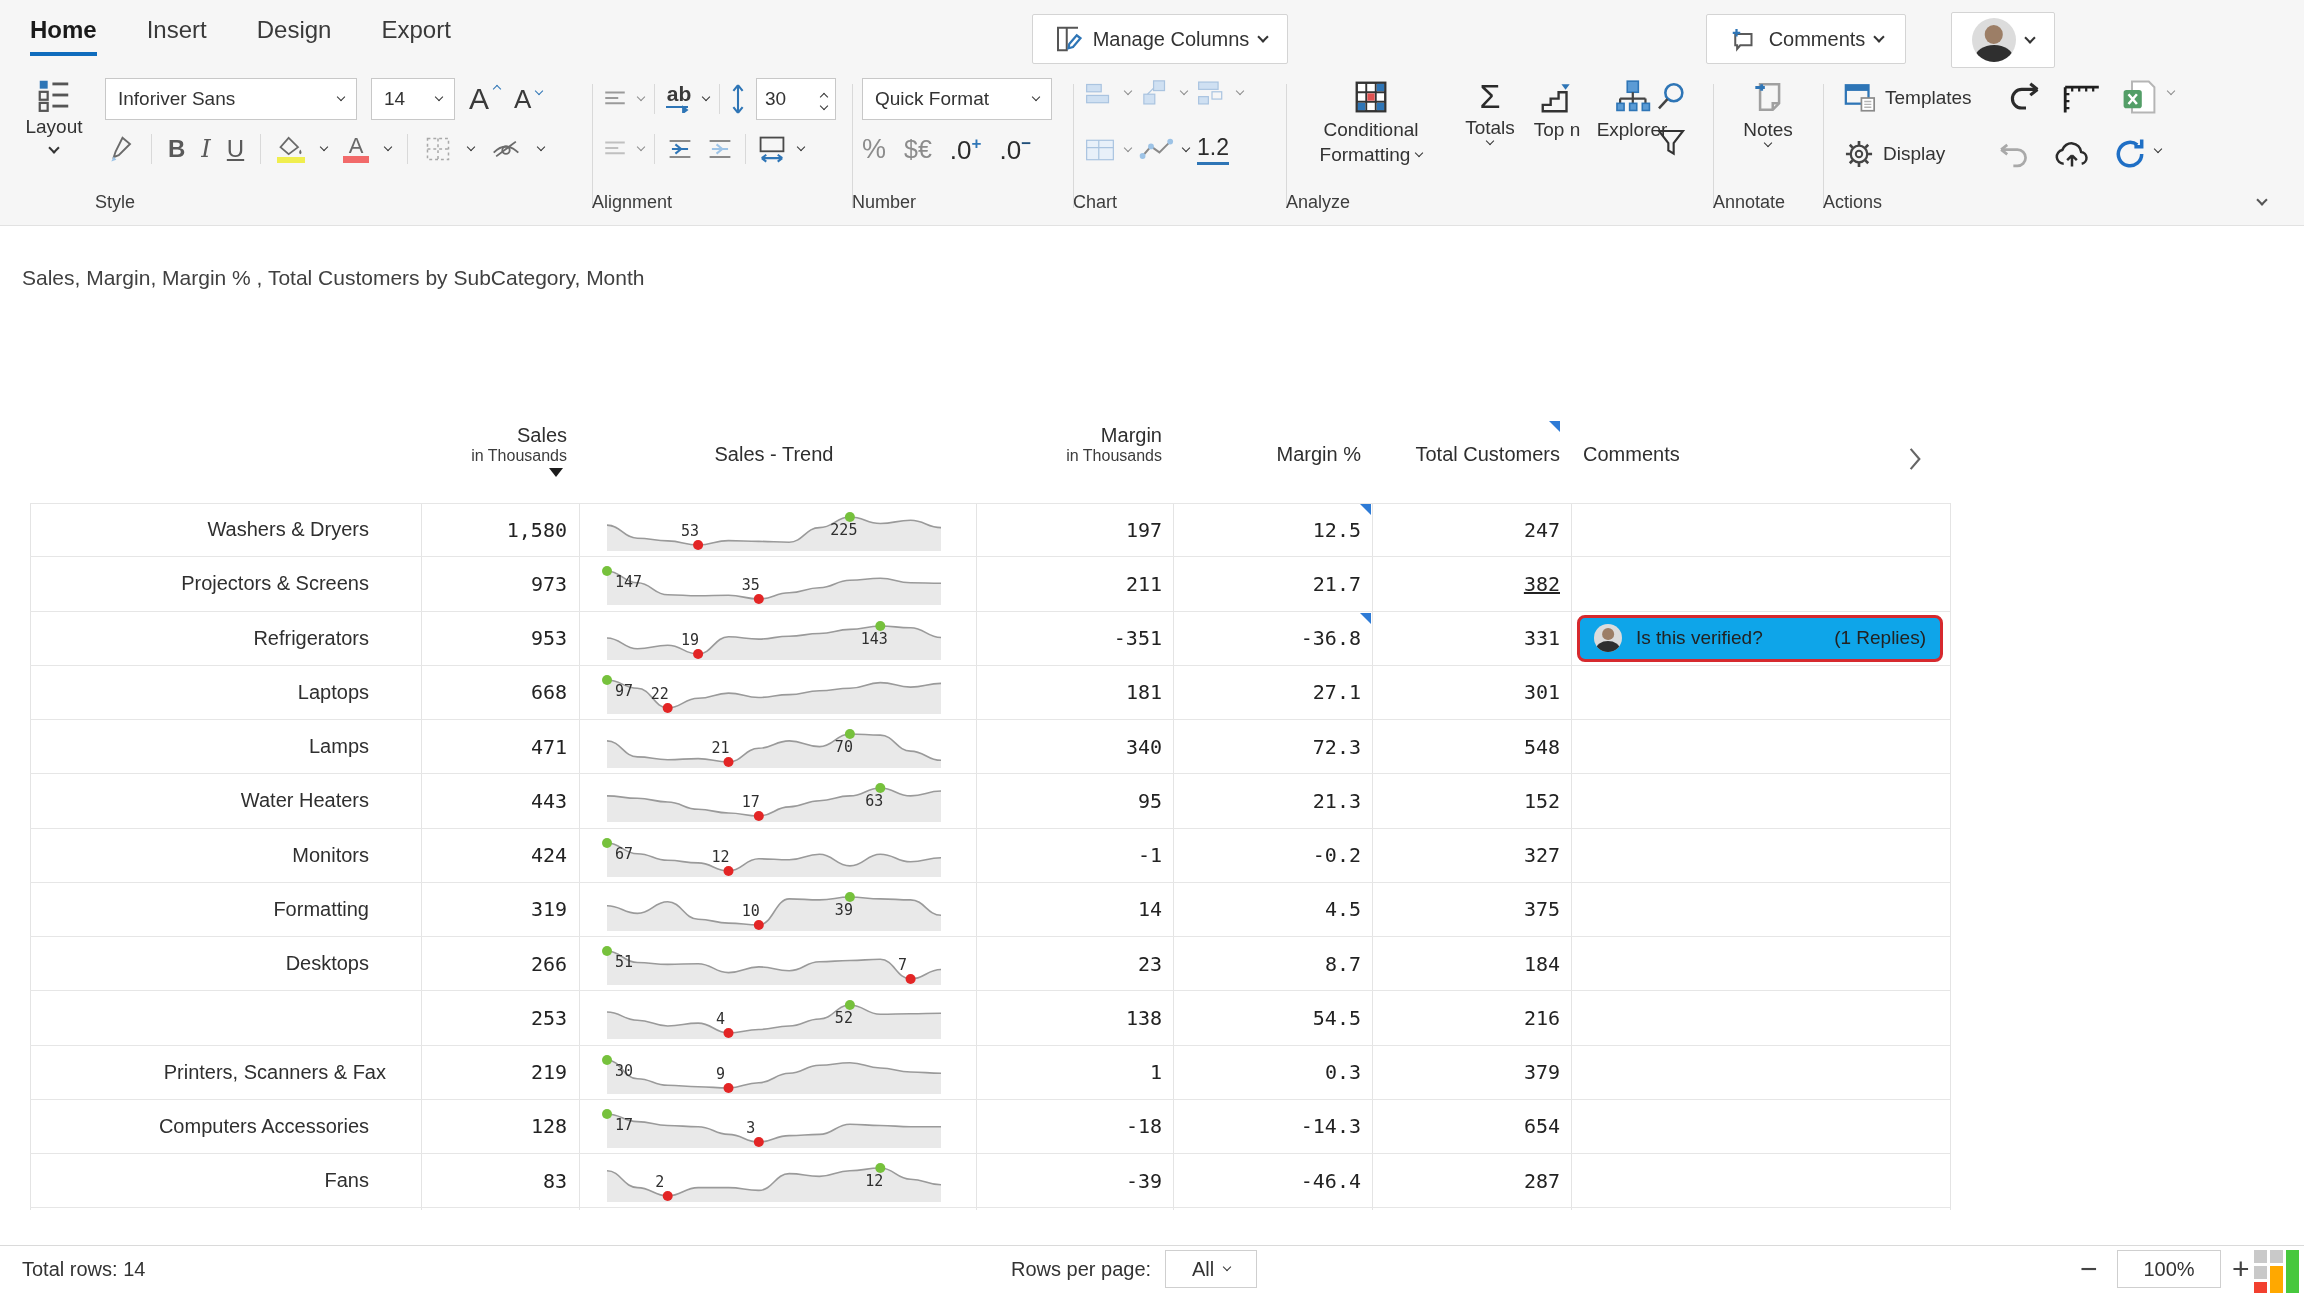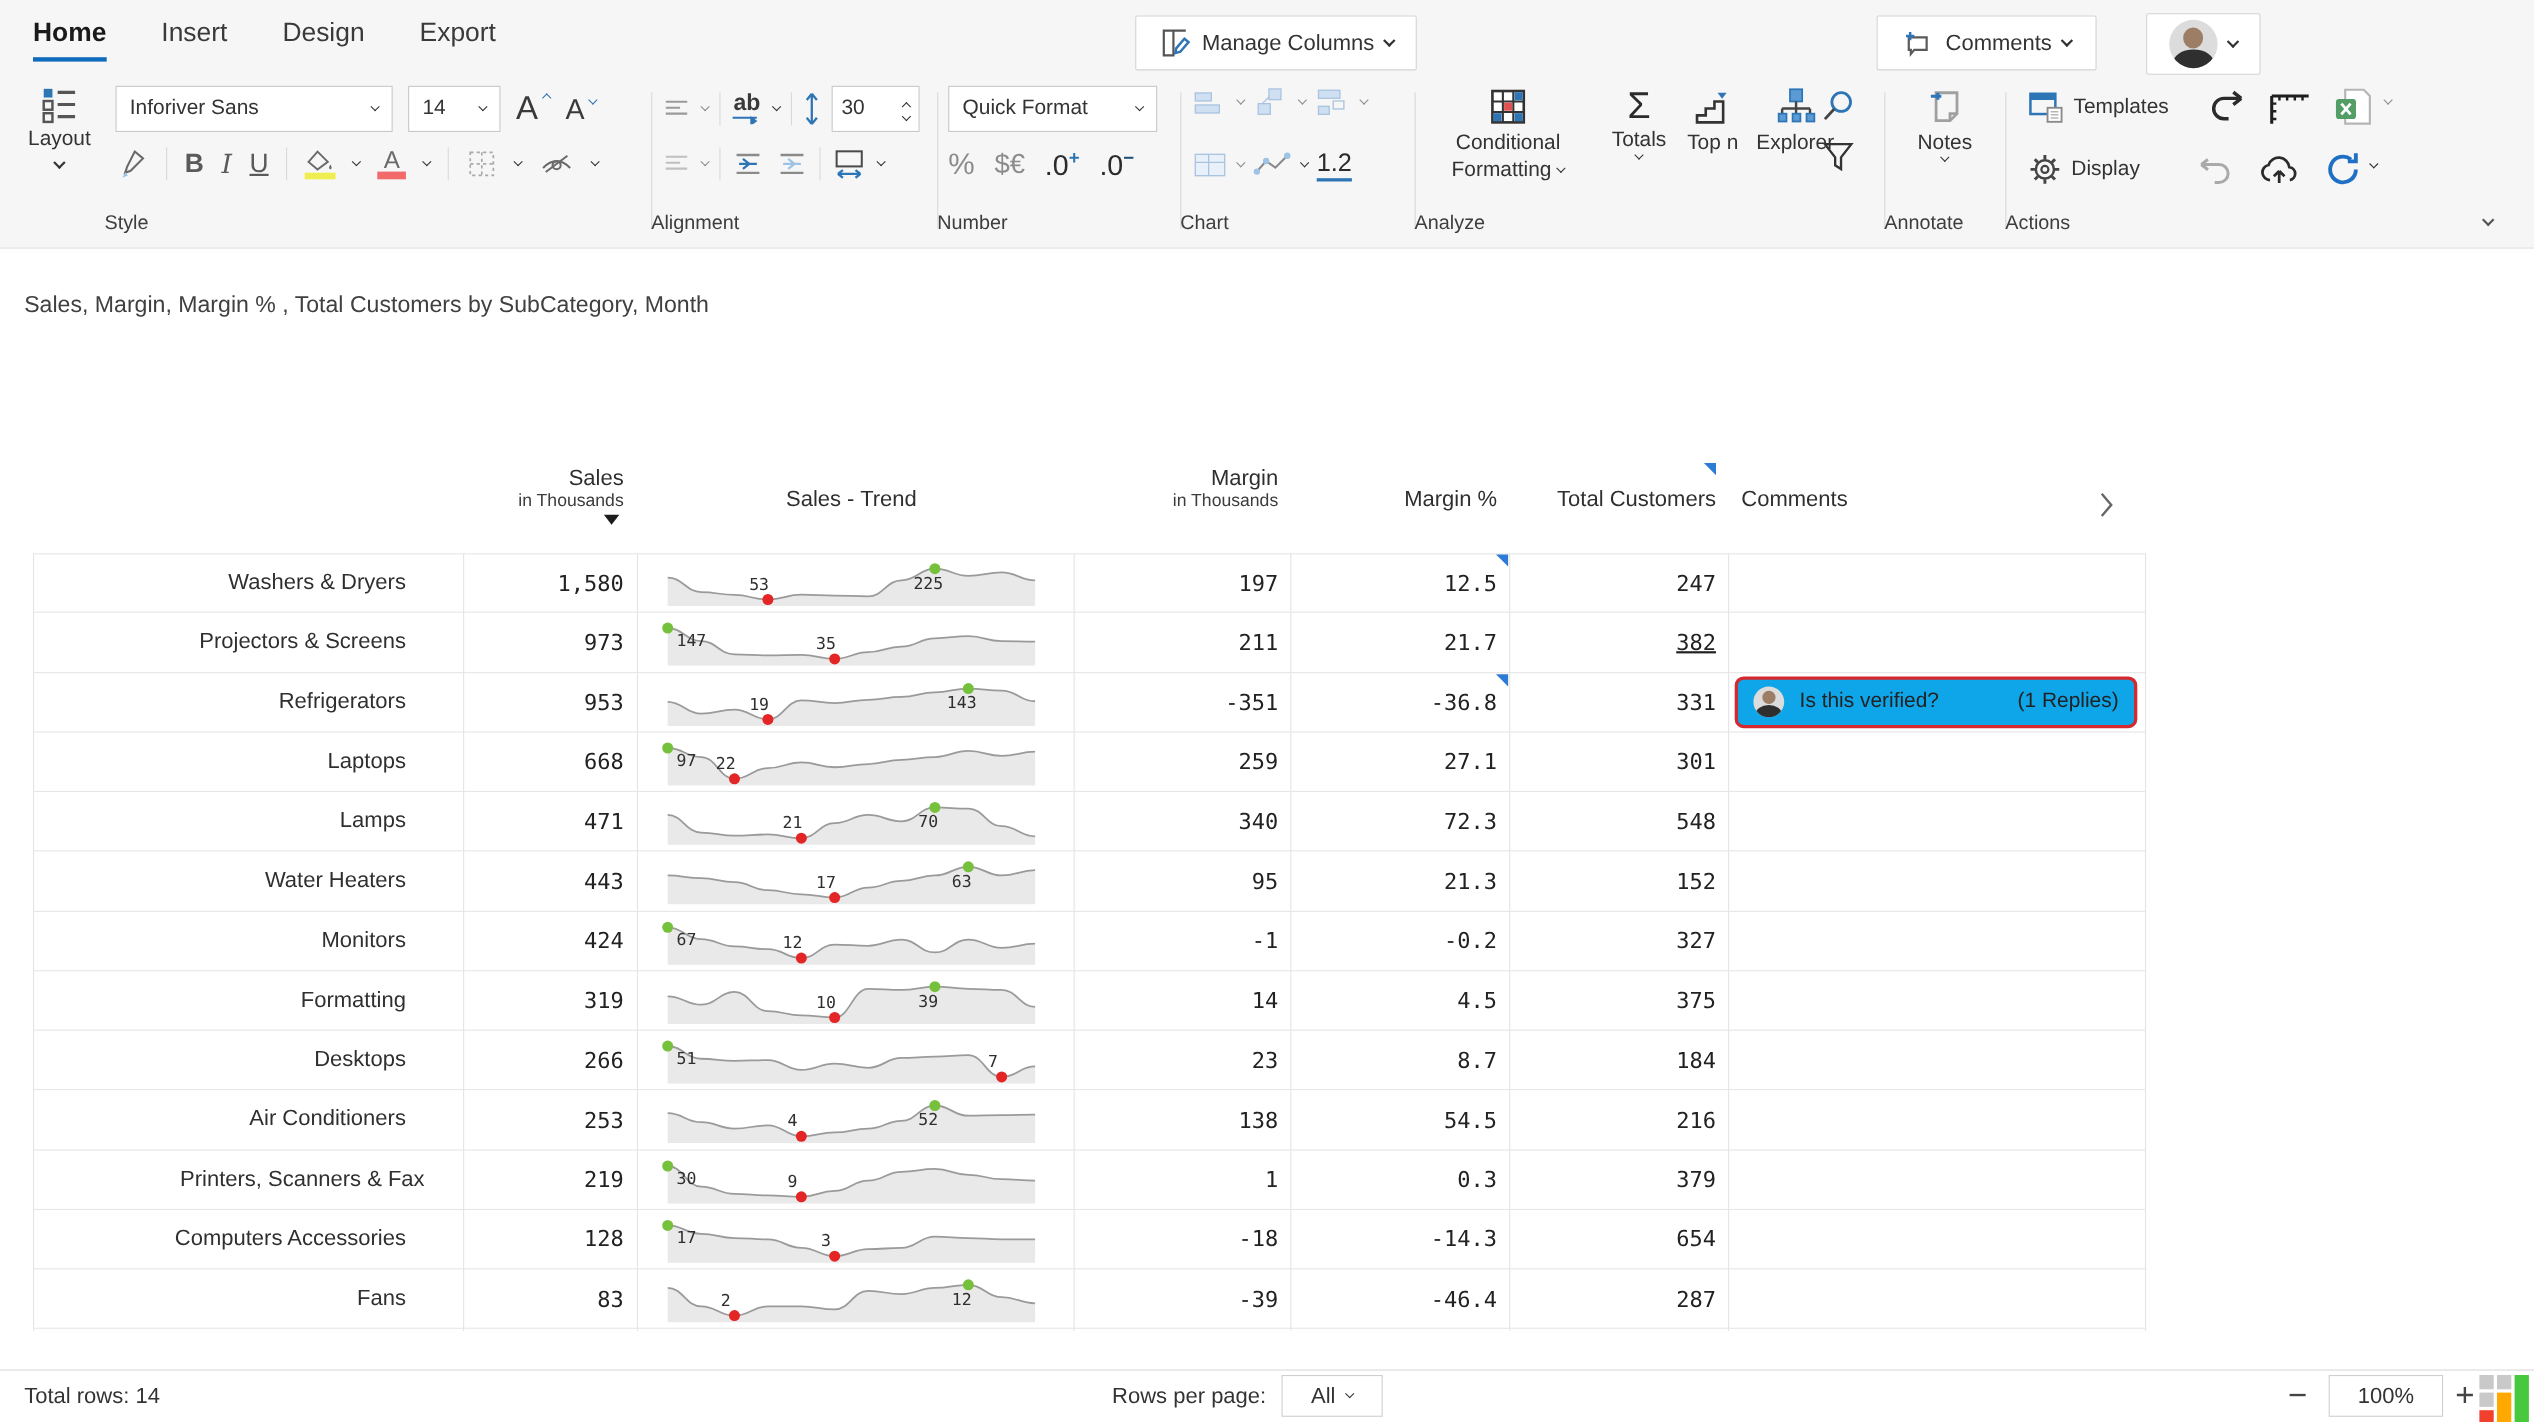--- a/index.html
+++ b/index.html
@@ -525,21 +525,21 @@
       <div class="cell lbl" style="left: 0px; width: 391px; padding-right: 52px;">Laptops</div>
       <div class="cell num" style="left: 391px; width: 146px;">668</div>
       <svg width="342" height="50" style="position: absolute; left: 573px; top: 2px; overflow: visible;">
         <path d="M4,12C17.8,12 20.6,20.2 34.4,20.2C48.2,20.2 50.9,40 64.7,40C78.5,40 81.3,30.3 95.1,30.3C108.9,30.3 111.7,25.1 125.5,25.1C139.3,25.1 142.0,29.5 155.8,29.5C169.6,29.5 172.4,26.6 186.2,26.6C200.0,26.6 202.7,22.8 216.5,22.8C230.3,22.8 233.1,20.2 246.9,20.2C260.7,20.2 263.5,14.6 277.3,14.6C291.1,14.6 293.8,19.1 307.6,19.1C321.4,19.1 324.2,15.4 338,15.4L338,46L4,46Z" fill="#e9e9e9"></path>
         <path d="M4,12C17.8,12 20.6,20.2 34.4,20.2C48.2,20.2 50.9,40 64.7,40C78.5,40 81.3,30.3 95.1,30.3C108.9,30.3 111.7,25.1 125.5,25.1C139.3,25.1 142.0,29.5 155.8,29.5C169.6,29.5 172.4,26.6 186.2,26.6C200.0,26.6 202.7,22.8 216.5,22.8C230.3,22.8 233.1,20.2 246.9,20.2C260.7,20.2 263.5,14.6 277.3,14.6C291.1,14.6 293.8,19.1 307.6,19.1C321.4,19.1 324.2,15.4 338,15.4" fill="none" stroke="#9a9a9a" stroke-width="1.6"></path>
         <circle cx="64.7" cy="40" r="5" fill="#e32525"></circle>
         <circle cx="4" cy="12" r="5" fill="#76c13c"></circle>
         <text x="56.7" y="31" text-anchor="middle" style="font:15px &quot;DejaVu Sans Mono&quot;,monospace;fill:#2f2f2f">22</text>
         <text x="12" y="28" text-anchor="start" style="font:15px &quot;DejaVu Sans Mono&quot;,monospace;fill:#2f2f2f">97</text>
       </svg>
-      <div class="cell num" style="left: 946px; width: 186px;">259</div>
+      <div class="cell num" style="left: 946px; width: 186px;">181</div>
       <div class="cell num" style="left: 1143px; width: 188px;">27.1</div>
       <div class="cell num" style="left: 1342px; width: 188px;">301</div>
     </div>
     <div class="t-row" style="top: 720px;">
       <div class="cell lbl" style="left: 0px; width: 391px; padding-right: 52px;">Lamps</div>
       <div class="cell num" style="left: 391px; width: 146px;">471</div>
       <svg width="342" height="50" style="position: absolute; left: 573px; top: 2px; overflow: visible;">
         <path d="M4,18.9C17.8,18.9 20.6,34.9 34.4,34.9C48.2,34.9 50.9,37.7 64.7,37.7C78.5,37.7 81.3,36.6 95.1,36.6C108.9,36.6 111.7,40 125.5,40C139.3,40 142.0,26.3 155.8,26.3C169.6,26.3 172.4,18.9 186.2,18.9C200.0,18.9 202.7,24.6 216.5,24.6C230.3,24.6 233.1,12 246.9,12C260.7,12 263.5,13.1 277.3,13.1C291.1,13.1 293.8,29.1 307.6,29.1C321.4,29.1 324.2,38.3 338,38.3L338,46L4,46Z" fill="#e9e9e9"></path>
         <path d="M4,18.9C17.8,18.9 20.6,34.9 34.4,34.9C48.2,34.9 50.9,37.7 64.7,37.7C78.5,37.7 81.3,36.6 95.1,36.6C108.9,36.6 111.7,40 125.5,40C139.3,40 142.0,26.3 155.8,26.3C169.6,26.3 172.4,18.9 186.2,18.9C200.0,18.9 202.7,24.6 216.5,24.6C230.3,24.6 233.1,12 246.9,12C260.7,12 263.5,13.1 277.3,13.1C291.1,13.1 293.8,29.1 307.6,29.1C321.4,29.1 324.2,38.3 338,38.3" fill="none" stroke="#9a9a9a" stroke-width="1.6"></path>
         <circle cx="125.5" cy="40" r="5" fill="#e32525"></circle>
@@ -605,21 +605,20 @@
         <circle cx="307.6" cy="40" r="5" fill="#e32525"></circle>
         <circle cx="4" cy="12" r="5" fill="#76c13c"></circle>
         <text x="299.6" y="31" text-anchor="middle" style="font:15px &quot;DejaVu Sans Mono&quot;,monospace;fill:#2f2f2f">7</text>
         <text x="12" y="28" text-anchor="start" style="font:15px &quot;DejaVu Sans Mono&quot;,monospace;fill:#2f2f2f">51</text>
       </svg>
       <div class="cell num" style="left: 946px; width: 186px;">23</div>
       <div class="cell num" style="left: 1143px; width: 188px;">8.7</div>
       <div class="cell num" style="left: 1342px; width: 188px;">184</div>
     </div>
     <div class="t-row" style="top: 991.25px;">
-      <div class="cell lbl" style="left: 0px; width: 391px; padding-right: 52px;">Air Conditioners</div>
       <div class="cell num" style="left: 391px; width: 146px;">253</div>
       <svg width="342" height="50" style="position: absolute; left: 573px; top: 2px; overflow: visible;">
         <path d="M4,19C17.8,19 20.6,27.2 34.4,27.2C48.2,27.2 50.9,33 64.7,33C78.5,33 81.3,30.1 95.1,30.1C108.9,30.1 111.7,40 125.5,40C139.3,40 142.0,36.5 155.8,36.5C169.6,36.5 172.4,33 186.2,33C200.0,33 202.7,26 216.5,26C230.3,26 233.1,12 246.9,12C260.7,12 263.5,21.3 277.3,21.3C291.1,21.3 293.8,20.8 307.6,20.8C321.4,20.8 324.2,20.2 338,20.2L338,46L4,46Z" fill="#e9e9e9"></path>
         <path d="M4,19C17.8,19 20.6,27.2 34.4,27.2C48.2,27.2 50.9,33 64.7,33C78.5,33 81.3,30.1 95.1,30.1C108.9,30.1 111.7,40 125.5,40C139.3,40 142.0,36.5 155.8,36.5C169.6,36.5 172.4,33 186.2,33C200.0,33 202.7,26 216.5,26C230.3,26 233.1,12 246.9,12C260.7,12 263.5,21.3 277.3,21.3C291.1,21.3 293.8,20.8 307.6,20.8C321.4,20.8 324.2,20.2 338,20.2" fill="none" stroke="#9a9a9a" stroke-width="1.6"></path>
         <circle cx="125.5" cy="40" r="5" fill="#e32525"></circle>
         <circle cx="246.9" cy="12" r="5" fill="#76c13c"></circle>
         <text x="117.5" y="31" text-anchor="middle" style="font:15px &quot;DejaVu Sans Mono&quot;,monospace;fill:#2f2f2f">4</text>
         <text x="240.9" y="30" text-anchor="middle" style="font:15px &quot;DejaVu Sans Mono&quot;,monospace;fill:#2f2f2f">52</text>
       </svg>
       <div class="cell num" style="left: 946px; width: 186px;">138</div>

